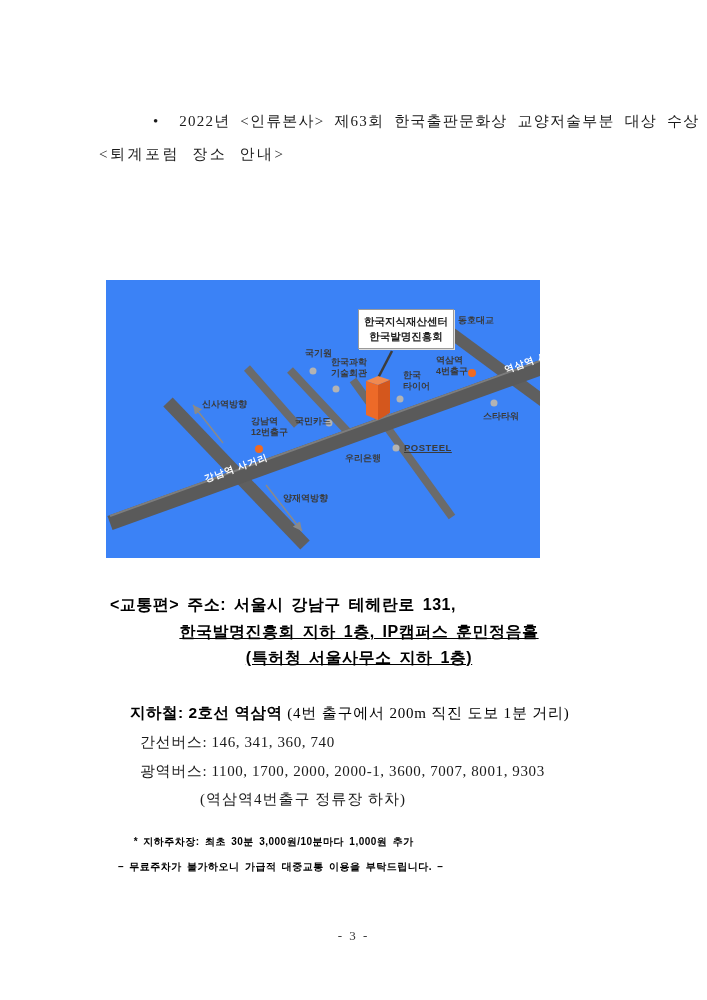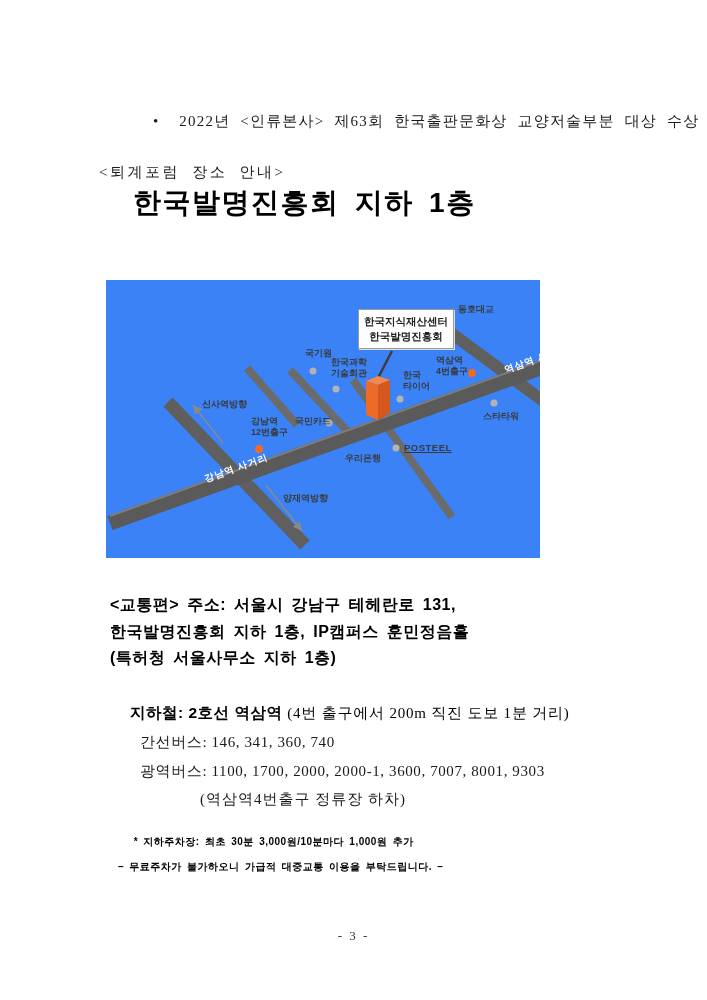--- a/index.html
+++ b/index.html
@@ -3,21 +3,21 @@
 <meta charset="utf-8">
 <style>
   html,body{margin:0;padding:0;}
   body{width:707px;height:1000px;position:relative;background:#ffffff;
        font-family:"Liberation Sans",sans-serif;color:#000;}
   .abs{position:absolute;}
 
   
   .serifline{font-family:"Liberation Serif","DejaVu Serif",serif;font-size:15px;color:#1a1a1a;}
   .bullet-line{left:105px;top:112px;letter-spacing:1.2px;word-spacing:5px;margin-left:48px;}
-  .forum-line{left:99px;top:163px;letter-spacing:2.5px;word-spacing:6px;}
+  .forum-line{left:99px;top:145px;letter-spacing:2.5px;word-spacing:6px;}
 
   
   .doc-title{left:133px;top:186px;font-weight:900;font-size:28px;line-height:34px;
              letter-spacing:1.5px;word-spacing:6px;color:#000;}
   .doc-title .t2{padding-left:30px;display:block;}
 
   
   .map{left:106px;top:280px;width:434px;height:278px;background:#3b82f6;overflow:hidden;}
   .map svg{position:absolute;left:0;top:0;}
   .maplabel{position:absolute;font-size:9px;font-weight:bold;color:#3a3a3a;
@@ -25,21 +25,21 @@
   .map-en{font-size:9.5px;letter-spacing:0.5px;}
   .roadlabel{position:absolute;font-size:9.5px;font-weight:bold;color:#ffffff;
              white-space:nowrap;transform:rotate(-19.5deg);letter-spacing:1px;}
   .callout{position:absolute;left:252px;top:29px;background:#ffffff;border:1px solid #9a9a9a;
            padding:4px 5px;text-align:center;font-size:10.5px;font-weight:bold;
            line-height:15px;color:#222;white-space:pre-line;box-shadow:1px 1px 0 #ddd;}
 
   
   .addr{left:110px;top:592px;width:498px;font-weight:bold;font-size:16px;line-height:26.5px;
         letter-spacing:0.5px;word-spacing:3px;}
-  .addr .r{text-align:left;}
+  .addr .r{text-align:center;text-decoration:underline;}
 
   
   .subway-line{left:130px;top:703px;font-size:15.5px;white-space:nowrap;}
   .subway-line .b{font-weight:bold;letter-spacing:0.5px;}
   .subway-line .n{font-family:"Liberation Serif","DejaVu Serif",serif;font-size:15px;letter-spacing:0.8px;}
   .busline{font-family:"Liberation Serif","DejaVu Serif",serif;font-size:15px;color:#1a1a1a;
            letter-spacing:0.6px;white-space:nowrap;}
   .bus1{left:140px;top:733px;}
   .bus2{left:140px;top:762px;}
   .bus3{left:200px;top:790px;letter-spacing:1px;}
@@ -54,21 +54,20 @@
            letter-spacing:2px;}
 </style>
 </head>
 <body>
 
 <div class="abs serifline bullet-line"><span>•</span>&nbsp;&nbsp;<span>2022년 &lt;인류본사&gt; 제63회 한국출판문화상 교양저술부분 대상 수상</span></div>
 
 <div class="abs serifline forum-line">&lt;퇴계포럼 장소 안내&gt;</div>
 
 <div class="abs doc-title">
-  <span class="t1">한국발명진흥회 지하 1층</span>
 </div>
 
 <div class="abs map">
   <svg width="502" height="278" viewBox="0 0 502 278">
     <defs>
       <marker id="arrow" markerWidth="8" markerHeight="8" refX="6" refY="3" orient="auto">
         <path d="M0,0 L6,3 L0,6 z" fill="#8a8a8a"></path>
       </marker>
     </defs>
 
@@ -97,21 +96,21 @@
     <circle cx="388" cy="123" r="3.5" fill="#b3b3b3"></circle>
     <circle cx="223" cy="143" r="3.5" fill="#b3b3b3"></circle>
     <circle cx="290" cy="168" r="3.5" fill="#b3b3b3"></circle>
     <circle cx="366" cy="93" r="4" fill="#f06a21"></circle>
     <circle cx="153" cy="169" r="4" fill="#f06a21"></circle>
   </svg>
 
   <div class="callout">한국지식재산센터
 한국발명진흥회</div>
 
-  <div class="maplabel" style="left:352px;top:24px;">동호대교</div>
+  <div class="maplabel" style="left:352px;top:35px;">동호대교</div>
   <div class="maplabel" style="left:199px;top:68px;">국기원</div>
   <div class="maplabel" style="left:225px;top:77px;">한국과학
 기술회관</div>
   <div class="maplabel" style="left:330px;top:75px;">역삼역
 4번출구</div>
   <div class="maplabel" style="left:297px;top:90px;">한국
 타이어</div>
   <div class="maplabel" style="left:377px;top:131px;">스타타워</div>
   <div class="maplabel" style="left:96px;top:119px;">신사역방향</div>
   <div class="maplabel" style="left:145px;top:136px;">강남역

